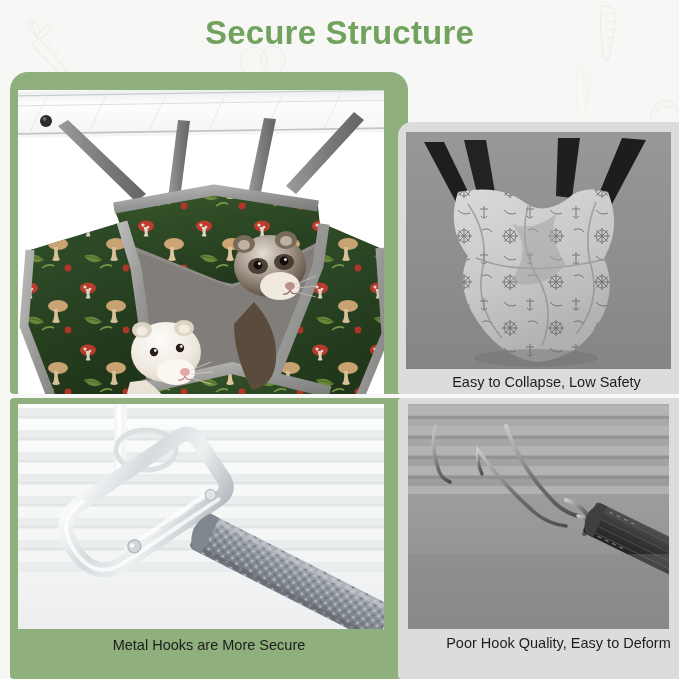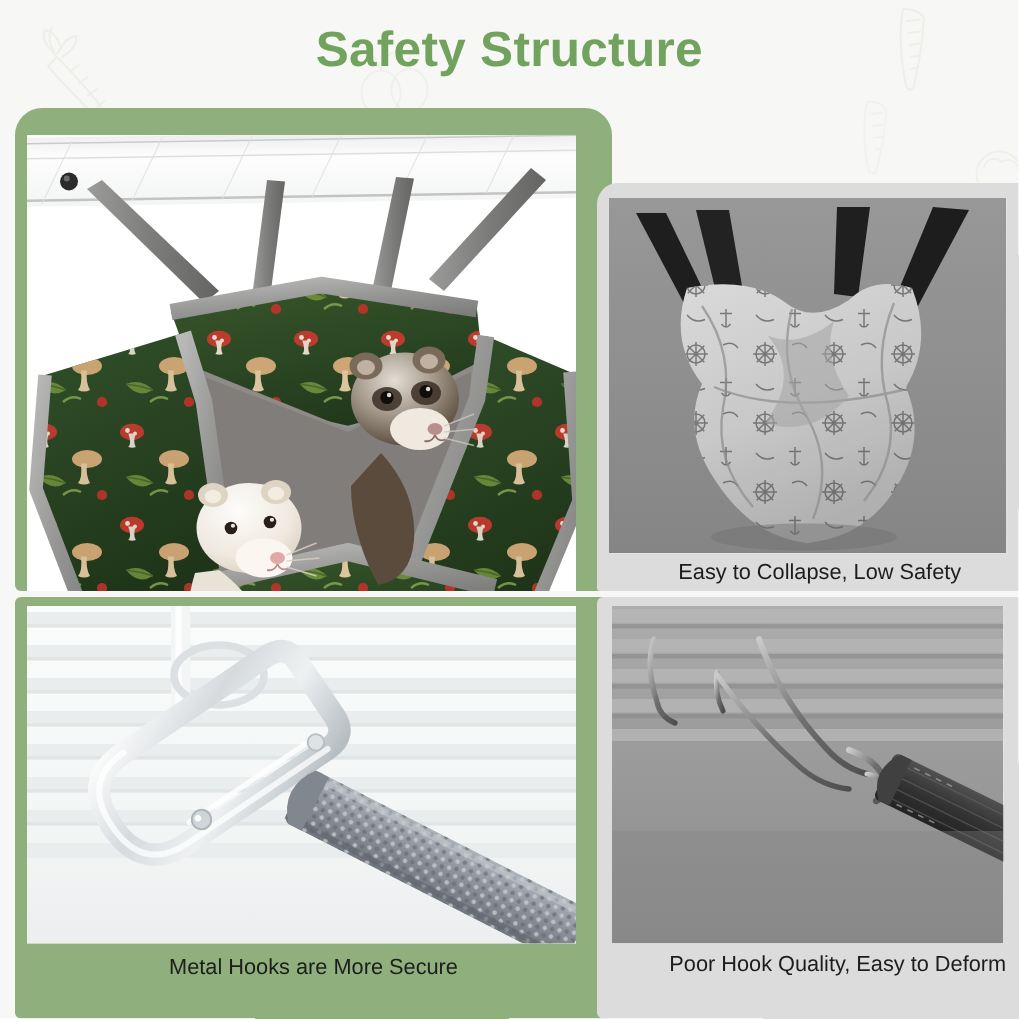--- a/index.html
+++ b/index.html
@@ -134,21 +134,21 @@
       <path d="M12 6 C18 5 24 8 25 12 C24 26 21 42 18 52 C17 55 14 54 13 51 C10 38 9 18 12 6 Z"></path>
       <path d="M14 14 l9 -1 M15 22 l8 -1 M16 30 l7 -1 M17 38 l5 -1"></path>
     </svg>
 
     <svg class="wm" style="left:622px; top:612px; width:50px; height:62px;" viewBox="0 0 50 62" fill="none" stroke="#eceee9" stroke-width="1.3">
       <path d="M16 10 C22 8 29 11 30 16 C29 32 25 48 22 58 C21 61 18 60 17 57 C13 42 12 22 16 10 Z"></path>
       <path d="M18 20 l9 -1 M19 30 l8 -1 M20 40 l6 -1"></path>
     </svg>
   </div>
 
-  <div class="title">Safety Structure</div>
+  <div class="title">Secure Structure</div>
 
   <div class="panel panel-tl panel-good">
 
     <div class="photo photo-tl">
       <svg class="svg-fill" viewBox="0 0 366 350" preserveAspectRatio="xMidYMid slice">
         <defs>
           <linearGradient id="cageTop" x1="0" y1="0" x2="0" y2="1">
             <stop offset="0" stop-color="#e9eaea"></stop>
             <stop offset="0.35" stop-color="#fdfdfd"></stop>
             <stop offset="1" stop-color="#f3f4f4"></stop>

